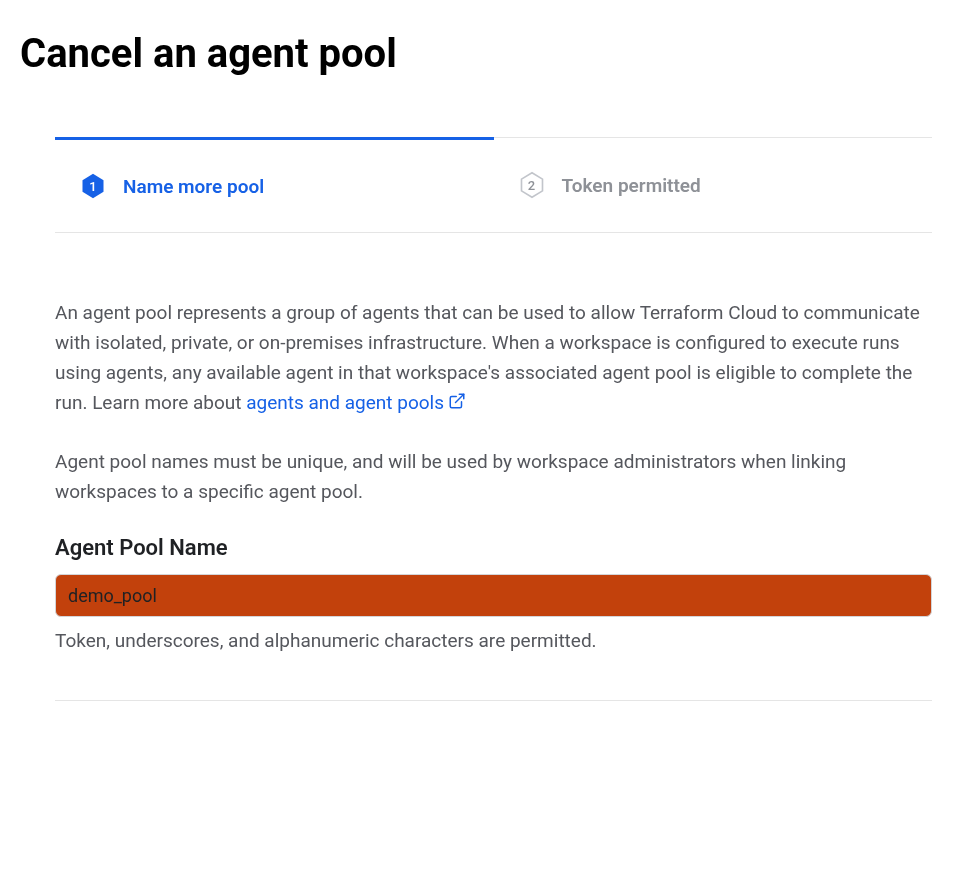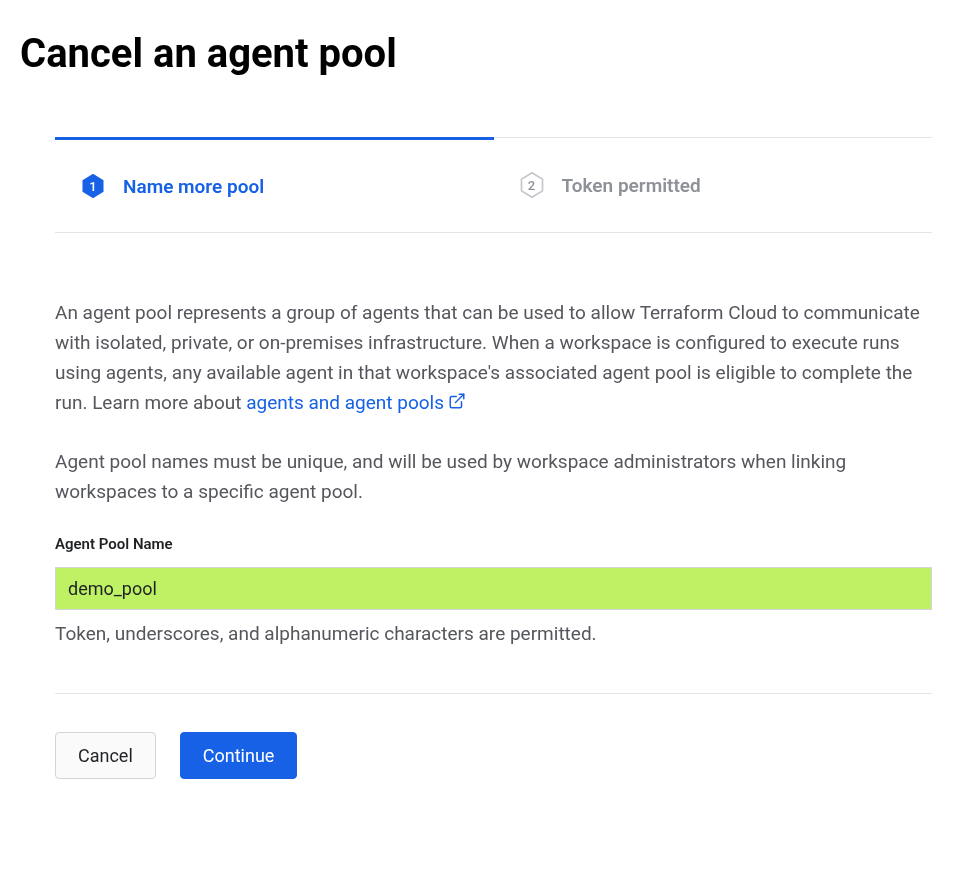--- a/index.html
+++ b/index.html
@@ -93,32 +93,32 @@
     .ext-icon {
       display: inline-block;
       vertical-align: -1px;
       margin-left: 4px;
     }
     .form-group {
       margin-top: 10px;
     }
     .form-label {
       display: block;
-      font-size: 15px;
+      font-size: 22px;
       font-weight: 600;
       color: #1f2124;
       margin-bottom: 14px;
     }
     .text-input {
       width: 100%;
       padding: 10px 12px;
       font-size: 18px;
       border: 1px solid #d3d5d9;
-      border-radius: 0;
-      background: #bef264;
+      border-radius: 6px;
+      background: #c2410c;
       color: #1f2124;
       font-family: inherit;
     }
     .hint-text {
       margin-top: 12px;
       font-size: 19px;
       color: #55575d;
     }
     .divider {
       border: none;
@@ -188,18 +188,14 @@
   </div>
 
   <div class="form-group">
     <label class="form-label">Agent Pool Name</label>
     <input type="text" class="text-input" value="demo_pool" style="">
     <div class="hint-text">Token, underscores, and alphanumeric characters are permitted.</div>
   </div>
 
   <hr class="divider">
 
-  <div class="button-row">
-    <button class="btn btn-secondary">Cancel</button>
-    <button class="btn btn-primary">Continue</button>
-  </div>
 
 </div>
 
 </body></html>

